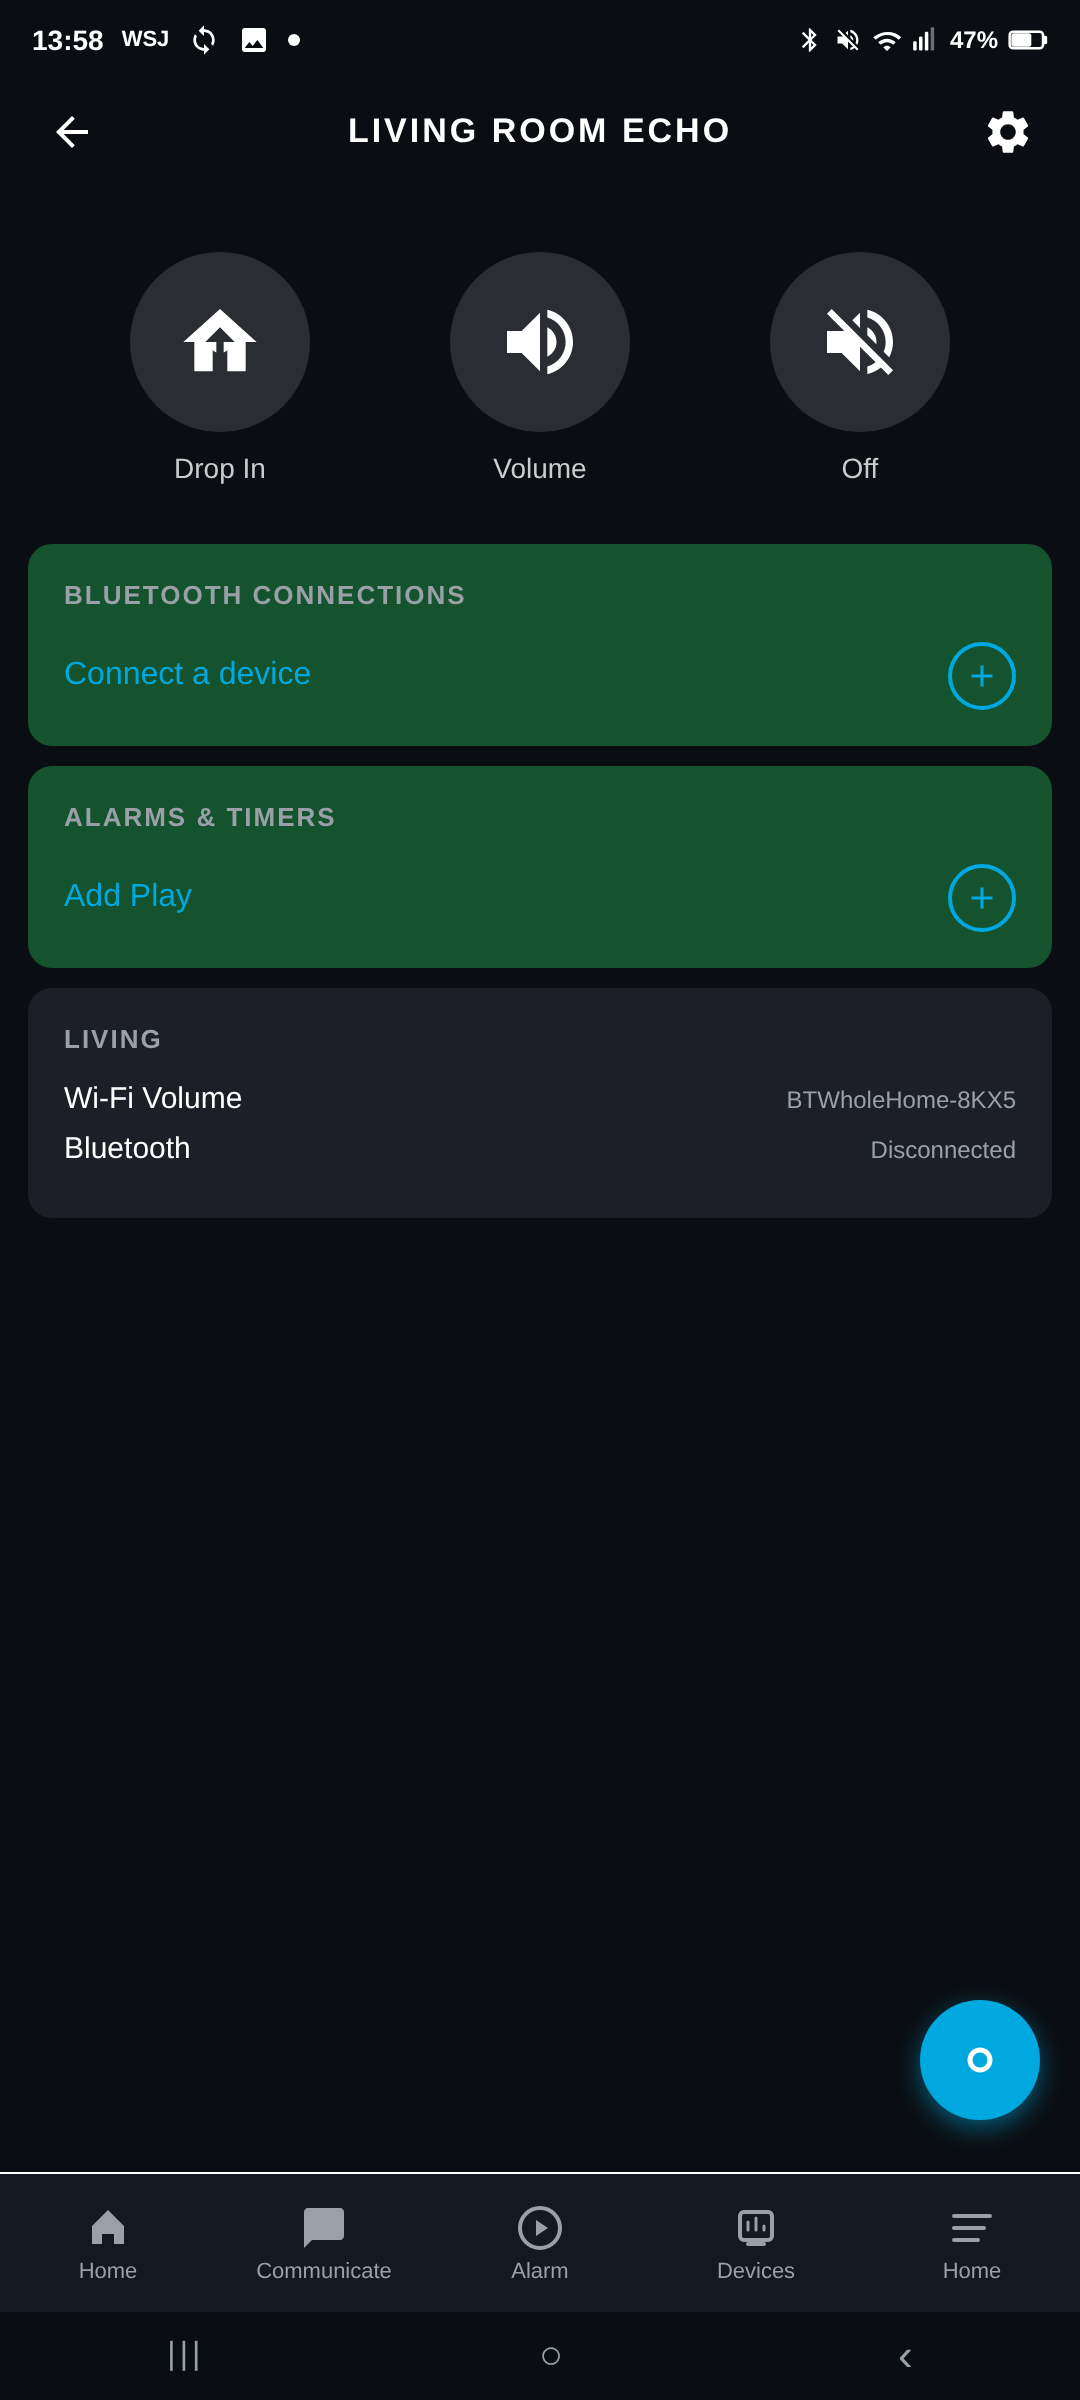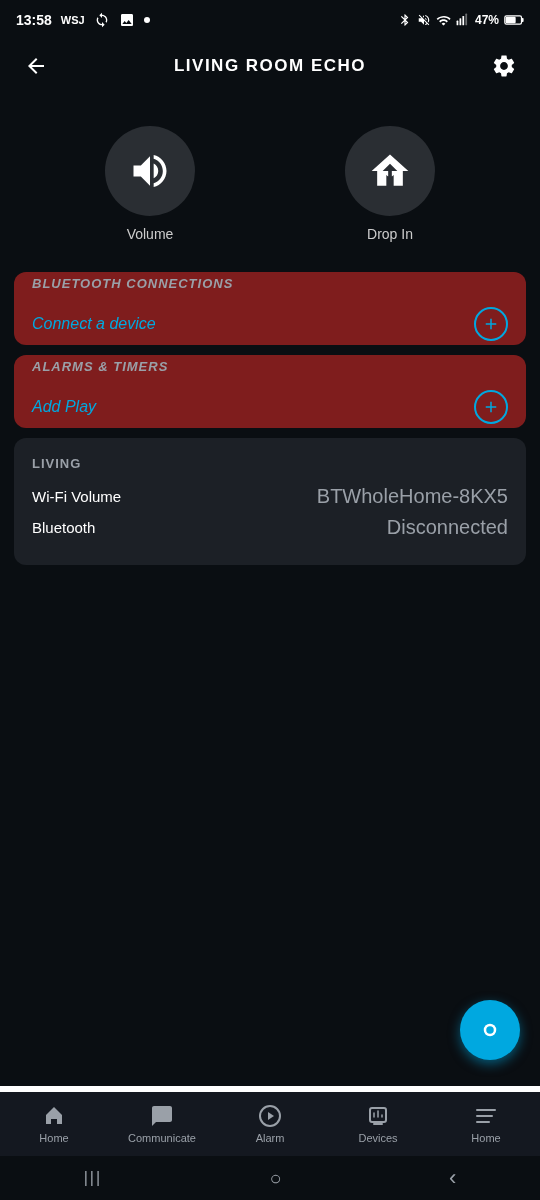--- a/index.html
+++ b/index.html
@@ -98,25 +98,24 @@
       justify-content: center;
     }
     .action-label {
       font-size: 14px;
       color: #cccccc;
       text-align: center;
     }
 
     
     .section-card {
-      background: #7f1d1d;
+      background: #14532d;
       border-radius: 12px;
       margin: 10px 14px;
-      padding: 4px 18px;
-      font-style: italic;
+      padding: 18px 18px;
     }
     .section-title {
       font-size: 13px;
       font-weight: 700;
       letter-spacing: 1px;
       color: #9aa0a8;
       margin-bottom: 16px;
     }
     .section-row {
       display: flex;
@@ -160,21 +159,21 @@
       justify-content: space-between;
       align-items: center;
       margin-bottom: 8px;
     }
     .status-key {
       font-size: 15px;
       color: #ffffff;
       font-weight: 500;
     }
     .status-value {
-      font-size: 20px;
+      font-size: 12px;
       color: #9aa0a8;
     }
 
     
     .alexa-fab {
       position: absolute;
       bottom: 140px;
       right: 20px;
       width: 60px;
       height: 60px;
@@ -191,21 +190,21 @@
     .bottom-nav {
       position: absolute;
       bottom: 44px;
       left: 0;
       right: 0;
       height: 70px;
       background: #141820;
       display: flex;
       align-items: center;
       justify-content: space-around;
-      border-top: 6px solid #ffffff;
+      border-top: 1px solid #ffffff;
     }
     .nav-item {
       display: flex;
       flex-direction: column;
       align-items: center;
       gap: 4px;
       cursor: pointer;
       flex: 1;
     }
     .nav-label {
@@ -291,38 +290,46 @@
         <path d="M19.14,12.94c0.04-0.3,0.06-0.61,0.06-0.94c0-0.32-0.02-0.64-0.07-0.94l2.03-1.58c0.18-0.14,0.23-0.41,0.12-0.61 l-1.92-3.32c-0.12-0.22-0.37-0.29-0.59-0.22l-2.39,0.96c-0.5-0.38-1.03-0.7-1.62-0.94L14.4,2.81c-0.04-0.24-0.24-0.41-0.48-0.41 h-3.84c-0.24,0-0.43,0.17-0.47,0.41L9.25,5.35C8.66,5.59,8.12,5.92,7.63,6.29L5.24,5.33c-0.22-0.08-0.47,0-0.59,0.22L2.74,8.87 C2.62,9.08,2.66,9.34,2.86,9.48l2.03,1.58C4.84,11.36,4.8,11.69,4.8,12s0.02,0.64,0.07,0.94l-2.03,1.58 c-0.18,0.14-0.23,0.41-0.12,0.61l1.92,3.32c0.12,0.22,0.37,0.29,0.59,0.22l2.39-0.96c0.5,0.38,1.03,0.7,1.62,0.94l0.36,2.54 c0.05,0.24,0.24,0.41,0.48,0.41h3.84c0.24,0,0.44-0.17,0.47-0.41l0.36-2.54c0.59-0.24,1.13-0.56,1.62-0.94l2.39,0.96 c0.22,0.08,0.47,0,0.59-0.22l1.92-3.32c0.12-0.22,0.07-0.47-0.12-0.61L19.14,12.94z M12,15.6c-1.98,0-3.6-1.62-3.6-3.6 s1.62-3.6,3.6-3.6s3.6,1.62,3.6,3.6S13.98,15.6,12,15.6z"></path>
       </svg>
   </div>
 </div>
 
 <div class="actions-row">
 
   <div class="action-item">
     <div class="action-circle">
       <svg width="44" height="44" viewBox="0 0 24 24" fill="#fff">
-        <path d="M3 9v6h4l5 5V4L7 9H3zm13.5 3c0-1.77-1.02-3.29-2.5-4.03v8.05c1.48-.73 2.5-2.25 2.5-4.02z"></path>
-        <path d="M14 3.23v2.06c2.89.86 5 3.54 5 6.71s-2.11 5.85-5 6.71v2.06c4.01-.91 7-4.49 7-8.77s-2.99-7.86-7-8.77z"></path>
+        <path d="M10 20v-6h4v6h5v-8h3L12 3 2 12h3v8z"></path>
+        <circle cx="12" cy="12" r="3" fill="#fff"></circle>
+        <path d="M12 8l-4 4h3v4h2v-4h3z" fill="#2a2e33"></path>
       </svg>
     </div>
-    <span class="action-label">Volume</span>
+    <span class="action-label">Drop In</span>
   </div>
 
   <div class="action-item">
     <div class="action-circle">
       <svg width="44" height="44" viewBox="0 0 24 24" fill="#fff">
-        <path d="M10 20v-6h4v6h5v-8h3L12 3 2 12h3v8z"></path>
-        <circle cx="12" cy="12" r="3" fill="#fff"></circle>
-        <path d="M12 8l-4 4h3v4h2v-4h3z" fill="#2a2e33"></path>
+        <path d="M3 9v6h4l5 5V4L7 9H3zm13.5 3c0-1.77-1.02-3.29-2.5-4.03v8.05c1.48-.73 2.5-2.25 2.5-4.02z"></path>
+        <path d="M14 3.23v2.06c2.89.86 5 3.54 5 6.71s-2.11 5.85-5 6.71v2.06c4.01-.91 7-4.49 7-8.77s-2.99-7.86-7-8.77z"></path>
       </svg>
     </div>
-    <span class="action-label">Drop In</span>
-  </div>
-
+    <span class="action-label">Volume</span>
+  </div>
+
+  <div class="action-item">
+    <div class="action-circle">
+      <svg width="44" height="44" viewBox="0 0 24 24" fill="#fff">
+        <path d="M16.5 12c0-1.77-1.02-3.29-2.5-4.03v2.21l2.45 2.45c.03-.2.05-.41.05-.63zm2.5 0c0 .94-.2 1.82-.54 2.64l1.51 1.51C20.63 14.91 21 13.5 21 12c0-4.28-2.99-7.86-7-8.77v2.06c2.89.86 5 3.54 5 6.71zM4.27 3L3 4.27 7.73 9H3v6h4l5 5v-6.73l4.25 4.25c-.67.52-1.42.93-2.25 1.18v2.06c1.38-.31 2.63-.95 3.69-1.81L19.73 21 21 19.73l-9-9L4.27 3zM12 4L9.91 6.09 12 8.18V4z"></path>
+      </svg>
+    </div>
+    <span class="action-label">Off</span>
+  </div>
 </div>
 
 <div class="section-card">
   <div class="section-title">BLUETOOTH CONNECTIONS</div>
   <div class="section-row">
     <span class="section-link">Connect a device</span>
     <div class="add-circle">
       <svg width="18" height="18" viewBox="0 0 24 24" fill="#00a8e0">
           <path d="M19 13h-6v6h-2v-6H5v-2h6V5h2v6h6v2z"></path>
         </svg>

